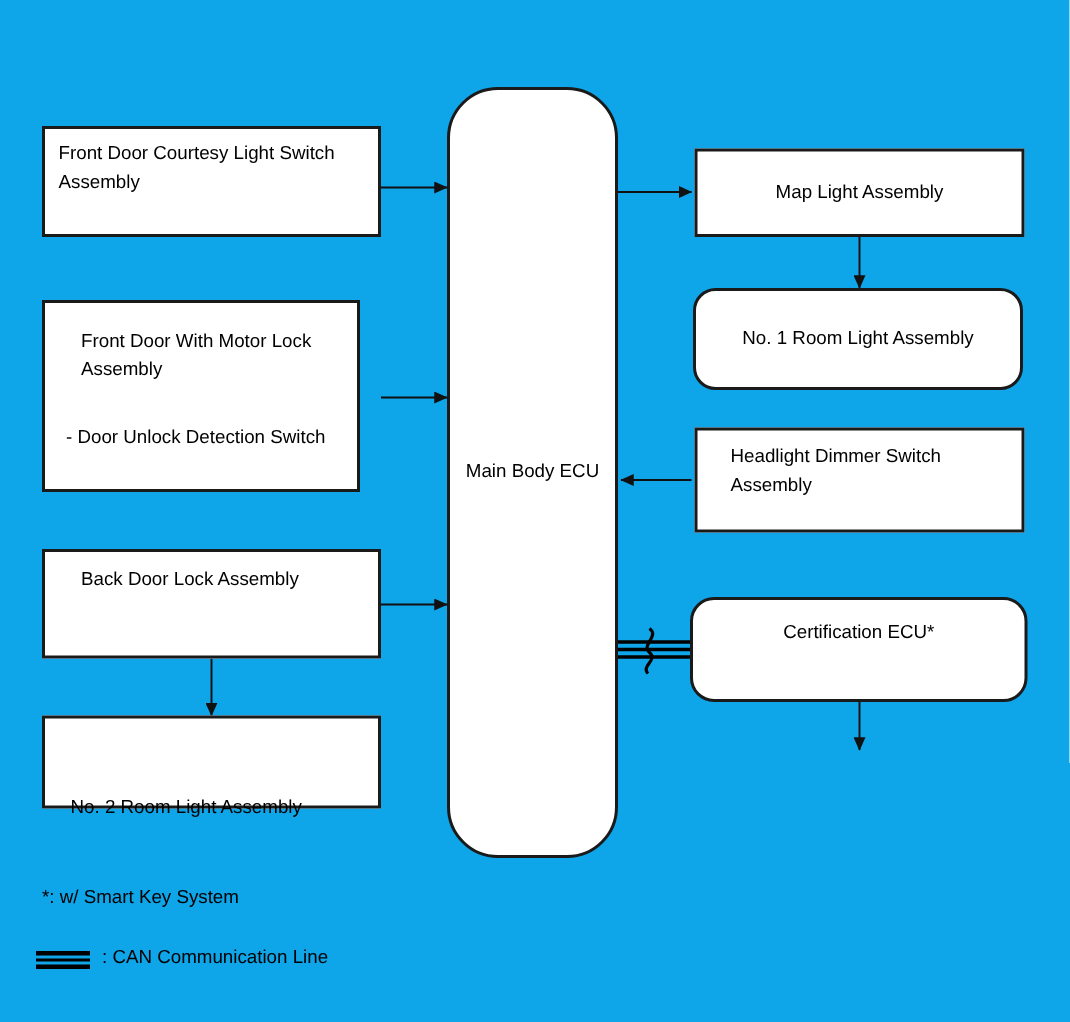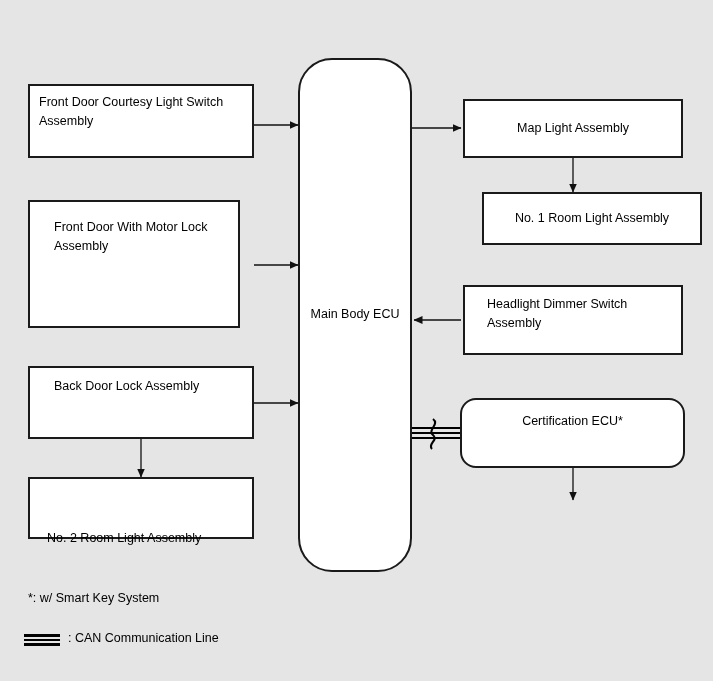--- a/index.html
+++ b/index.html
@@ -9,21 +9,21 @@
     background: #ffffff;
   }
   body {
     font-family: "Liberation Sans", sans-serif;
     color: #000000;
   }
   #diagram-root {
     position: relative;
     width: 713px;
     height: 681px;
-    background: #e5e5e5;
+    background: #0ea5e9;
     overflow: hidden;
   }
   #diagram-svg {
     position: absolute;
     left: 0;
     top: 0;
     width: 713px;
     height: 681px;
   }
   .node {
@@ -119,39 +119,40 @@
   </svg>
 
   <div class="node rect" style="left:28px; top:84px; width:226px; height:74px;">
     <span class="node-label lbl-topleft">Front Door Courtesy Light Switch
 Assembly</span>
   </div>
 
   <div class="node rect" style="left:28px; top:200px; width:212px; height:128px;">
     <span class="node-label lbl-topleft2">Front Door With Motor Lock
 Assembly</span>
+    <span class="node-label" style="left:14px; top:80px;">- Door Unlock Detection Switch</span>
   </div>
 
   <div class="node rect" style="left:28px; top:366px; width:226px; height:73px;">
     <span class="node-label lbl-topleft2" style="top:9px;">Back Door Lock Assembly</span>
   </div>
 
   <div class="node rect" style="left:28px; top:477px; width:226px; height:62px;">
     <span class="node-label" style="left:17px; top:19px;margin-top:31px;">No. 2 Room Light Assembly</span>
   </div>
 
   <div class="node rounded-pill" style="left:298px; top:58px; width:114px; height:514px;">
     <span class="node-label lbl-mid">Main Body ECU</span>
   </div>
 
   <div class="node rect" style="left:463px; top:99px; width:220px; height:59px;">
     <span class="node-label lbl-mid">Map Light Assembly</span>
   </div>
 
-  <div class="node rect" style="left:482px; top:192px; width:220px; height:53px;">
+  <div class="node rect" style="left:462px; top:192px; width:220px; height:68px;border-radius:15px;">
     <span class="node-label lbl-mid">No. 1 Room Light Assembly</span>
   </div>
 
   <div class="node rect" style="left:463px; top:285px; width:220px; height:70px;">
     <span class="node-label" style="left:22px; top:8px;">Headlight Dimmer Switch
 Assembly</span>
   </div>
 
   <div class="node rounded-soft" style="left:460px; top:398px; width:225px; height:70px;">
     <span class="node-label" style="left:0; right:0; top:12px; text-align:center;">Certification ECU*</span>

